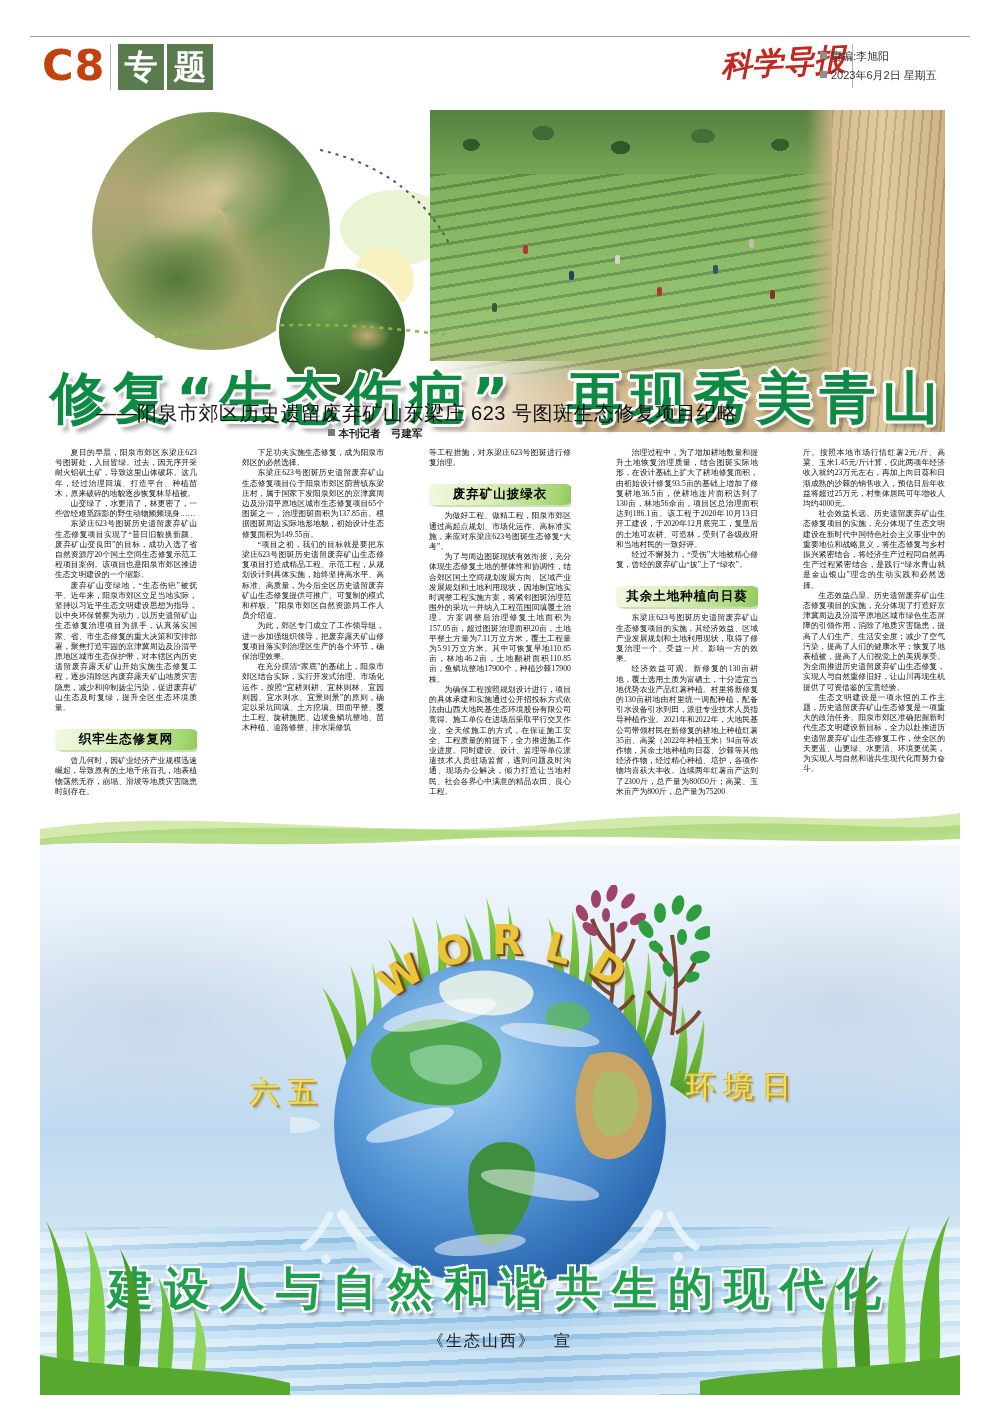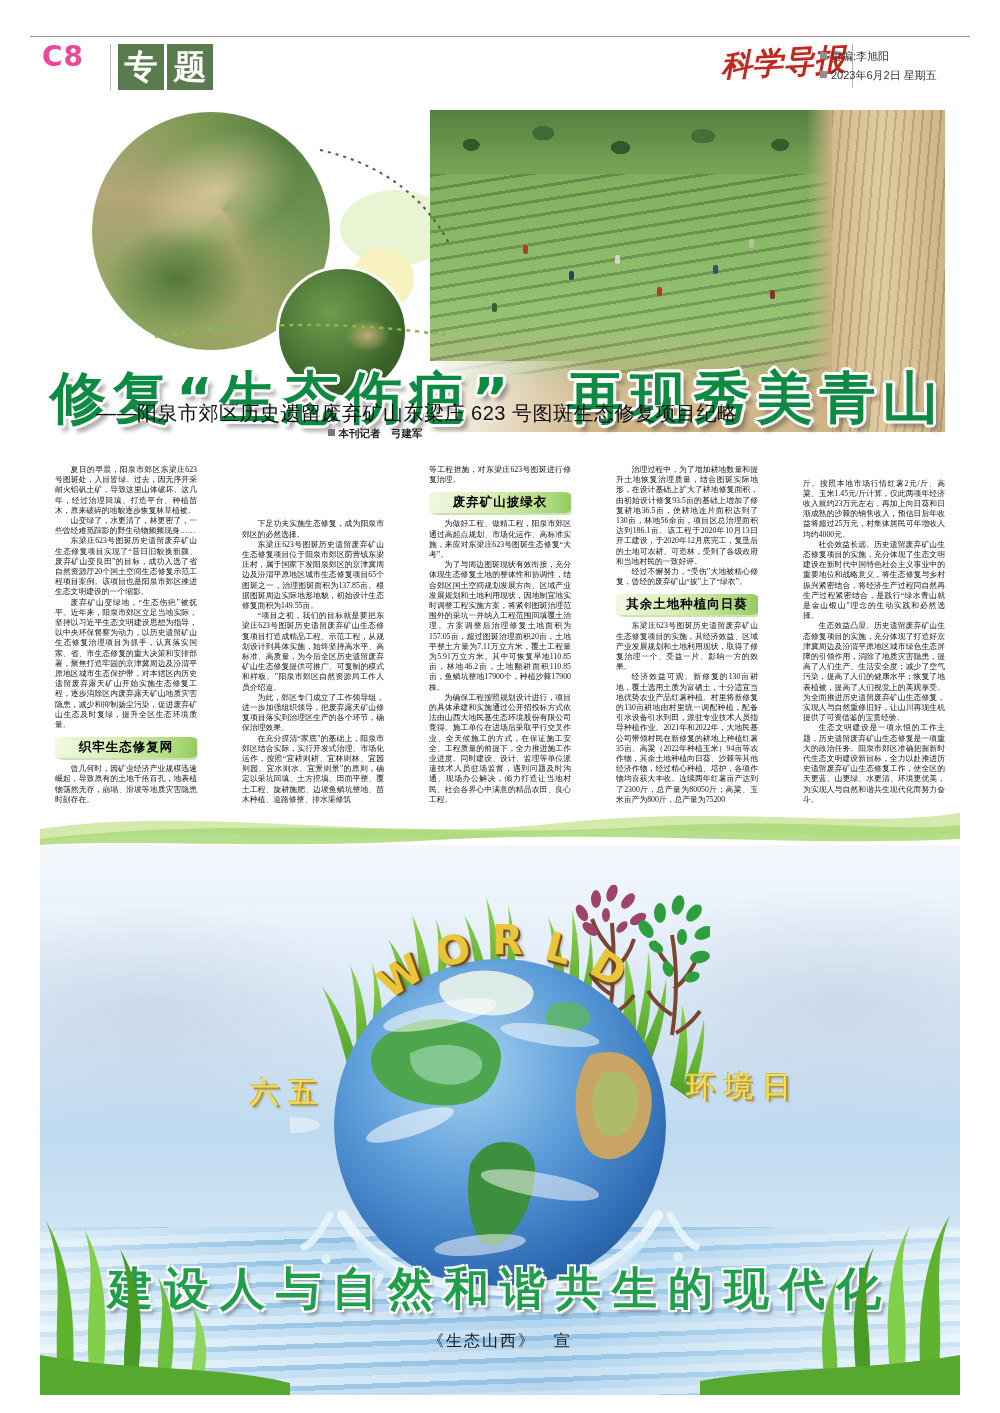--- a/index.html
+++ b/index.html
@@ -2,21 +2,21 @@
 <html><head>
 <meta charset="utf-8">
 <style>
   html,body{margin:0;padding:0;background:#e8e8e4;}
   .page{position:relative;width:1000px;height:1413px;margin:0 auto;background:#ffffff;
         font-family:"Liberation Sans",sans-serif;overflow:hidden;}
   .abs{position:absolute;}
 
   
   .hdr-topline{left:30px;top:36px;width:940px;height:1px;background:#9a9a9a;}
-  .c8{left:42px;top:40px;font-size:28px;font-weight:bold;color:#ec4899;letter-spacing:1px;
+  .c8{left:42px;top:40px;font-size:43px;font-weight:bold;color:#c2410c;letter-spacing:1px;
       font-family:"DejaVu Sans",sans-serif;}
   .hdr-vline1{left:110px;top:44px;width:1px;height:46px;background:#b5b5b5;}
   .tile{top:44px;width:46px;height:46px;background:#5a7b4d;color:#fff;font-size:33px;font-weight:bold;
         display:flex;align-items:center;justify-content:center;}
   .tile1{left:118px;} .tile2{left:167px;}
   .masthead{left:718px;top:42px;width:130px;text-align:center;font-family:"Liberation Serif",serif;
             font-style:italic;font-weight:bold;font-size:31px;color:#c4271f;transform:rotate(-3deg);}
   .hdr-vline2{left:852px;top:44px;width:1px;height:44px;background:#b5b5b5;}
   .hdr-right{left:820px;top:47px;font-size:11px;color:#333;line-height:19px;}
   .sq{display:inline-block;width:7px;height:7px;background:#8f8f8f;margin-right:4px;vertical-align:1px;}
@@ -60,26 +60,26 @@
   .headline{left:50px;top:336px;width:912px;white-space:nowrap;font-weight:bold;font-size:56px;
      color:#0e8a43;letter-spacing:7px;font-family:"DejaVu Sans","Liberation Sans",sans-serif;
      text-shadow:-2px -2px 0 #fff,2px -2px 0 #fff,-2px 2px 0 #fff,2px 2px 0 #fff,
                  -3px 0 0 #fff,3px 0 0 #fff,0 3px 0 #fff,0 -3px 0 #fff,5px 6px 4px rgba(60,60,60,.45);margin-top:25px;}
   .headline .gap{display:inline-block;width:52px;}
   .subtitle{left:96px;top:400px;font-size:20px;color:#101010;letter-spacing:.5px;font-weight:500;}
   .byline{left:55px;top:427px;width:640px;text-align:center;font-size:10.5px;font-weight:bold;color:#222;}
   .byline .sq{background:#777;}
 
   
-  .cols{left:55px;top:448px;width:890px;height:357px;display:flex;gap:45px;align-items:flex-end;}
+  .cols{left:55px;top:448px;width:890px;height:357px;display:flex;gap:45px;}
   .col{flex:1 1 0;overflow:hidden;}
   .para{font-size:7.8px;line-height:10.2px;color:#141414;text-align:justify;text-indent:2em;
         font-family:"Liberation Serif","DejaVu Serif",serif;}
   .para.noind{text-indent:0;}
-  .sec-h{margin:7px -4px 6px -4px;height:21px;border-radius:11px;
+  .sec-h{margin:16px -4px 6px -4px;height:21px;border-radius:11px;
      background:linear-gradient(100deg,#f3f9e6 0%,#d9edb4 45%,#a9d878 85%,#8cc653 100%);
      box-shadow:2px 2px 0 rgba(140,190,90,.45);
      display:flex;align-items:center;justify-content:center;}
   .sec-h span{font-size:12.5px;font-weight:bold;color:#000;letter-spacing:1px;}
 
   
   .wave{left:40px;top:799px;width:920px;height:46px;}
 
   
   .poster{left:40px;top:845px;width:920px;height:550px;overflow:hidden;

